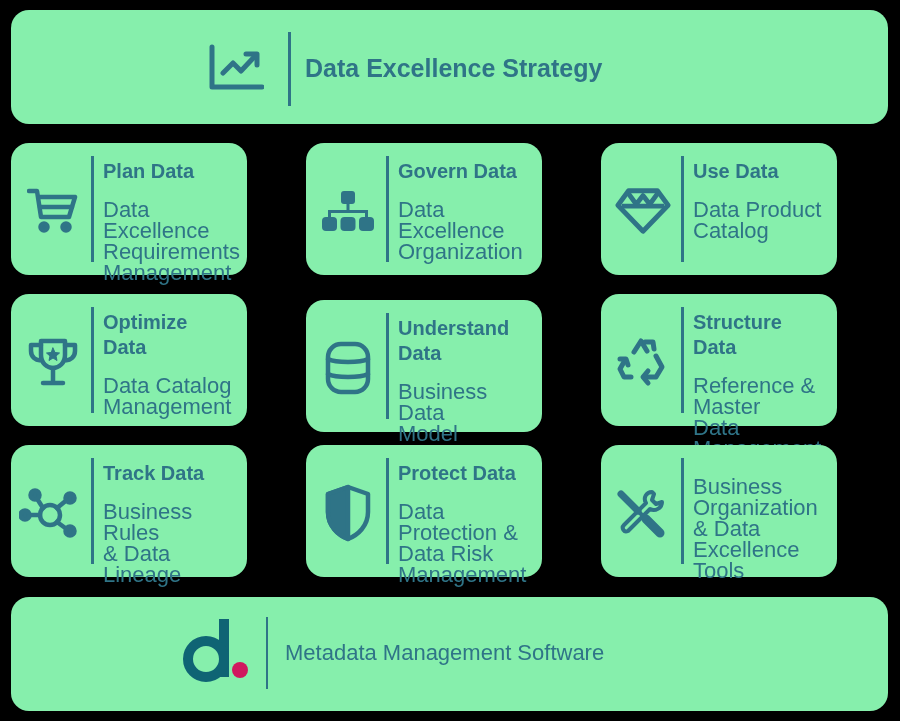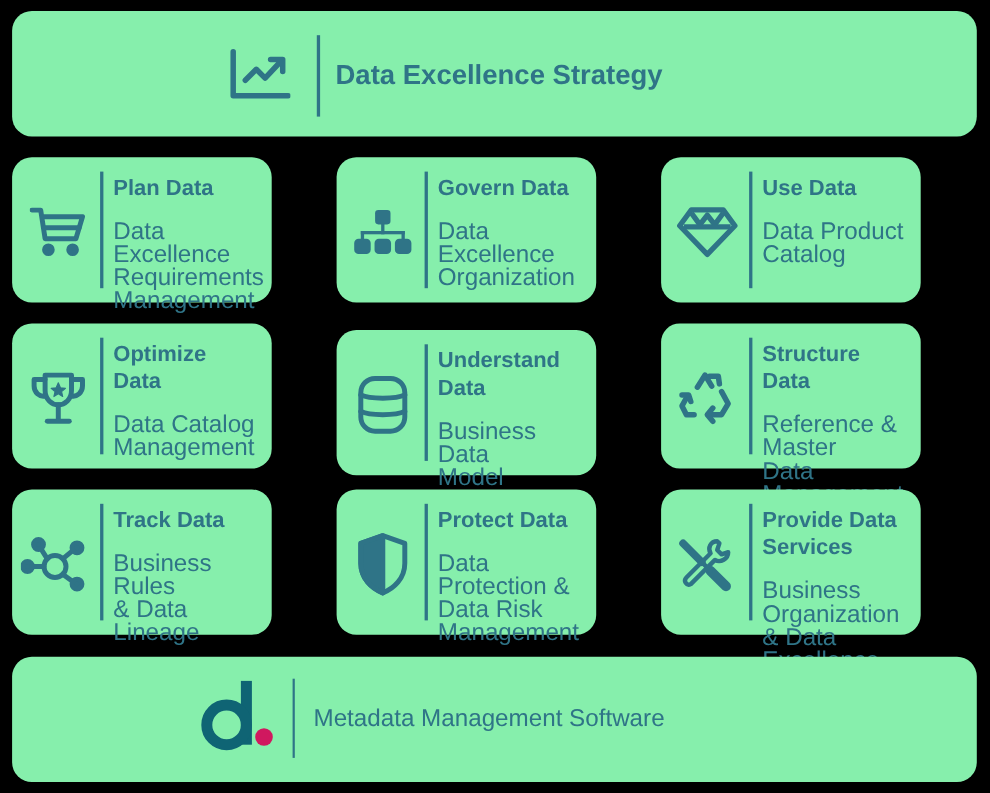--- a/index.html
+++ b/index.html
@@ -146,21 +146,21 @@
       <div>Understand</div>
       <div>Data</div>
     </div>
     <div class="sub">
       <div>Business Data</div>
       <div>Model</div>
     </div>
   </div>
 </div>
 
-<div class="box card" style="left:601px;top:294px;border-radius:17px;">
+<div class="box card" style="left:601px;top:294px;">
   <div class="icon">
     <svg width="54" height="52" viewBox="0 0 54 52" fill="none" stroke="#2f7487" stroke-width="5" stroke-linecap="round" stroke-linejoin="round">
       <path d="M18 16 L25 5 L31 15"></path>
       <path d="M29 6 L37 6 L38 13"></path>
       <path d="M40 20 L46 31 L40 41 L28 41"></path>
       <path d="M32 35 L27 41 L32 47"></path>
       <path d="M15 41 L8 41 L4 33 L9 24"></path>
       <path d="M4 23 L10 23 L12 29"></path>
     </svg>
   </div>
@@ -222,24 +222,20 @@
   <div class="icon">
     <svg width="54" height="54" viewBox="0 0 54 54" fill="none" stroke="#2f7487" stroke-linecap="round" stroke-linejoin="round">
       <path d="M5 8 L22 25" stroke-width="7"></path>
       <path d="M30 33 L44 47" stroke-width="9"></path>
       <path d="M22 25 L30 33" stroke-width="4"></path>
       <path d="M36 6 C30 6 27 12 30 17 L8 39 C5 42 8 47 12 45 L34 23 C39 26 46 22 46 16 L40 18 L36 14 L38 8 Z" stroke-width="4"></path>
     </svg>
   </div>
   <div class="divider"></div>
   <div class="text">
-    <div class="title">
-      <div>Provide Data</div>
-      <div>Services</div>
-    </div>
     <div class="sub">
       <div>Business Organization</div>
       <div>&amp; Data Excellence Tools</div>
     </div>
   </div>
 </div>
 
 <div class="box banner bottom">
   <div class="logo">
     <svg width="70" height="66" viewBox="0 0 70 66">

